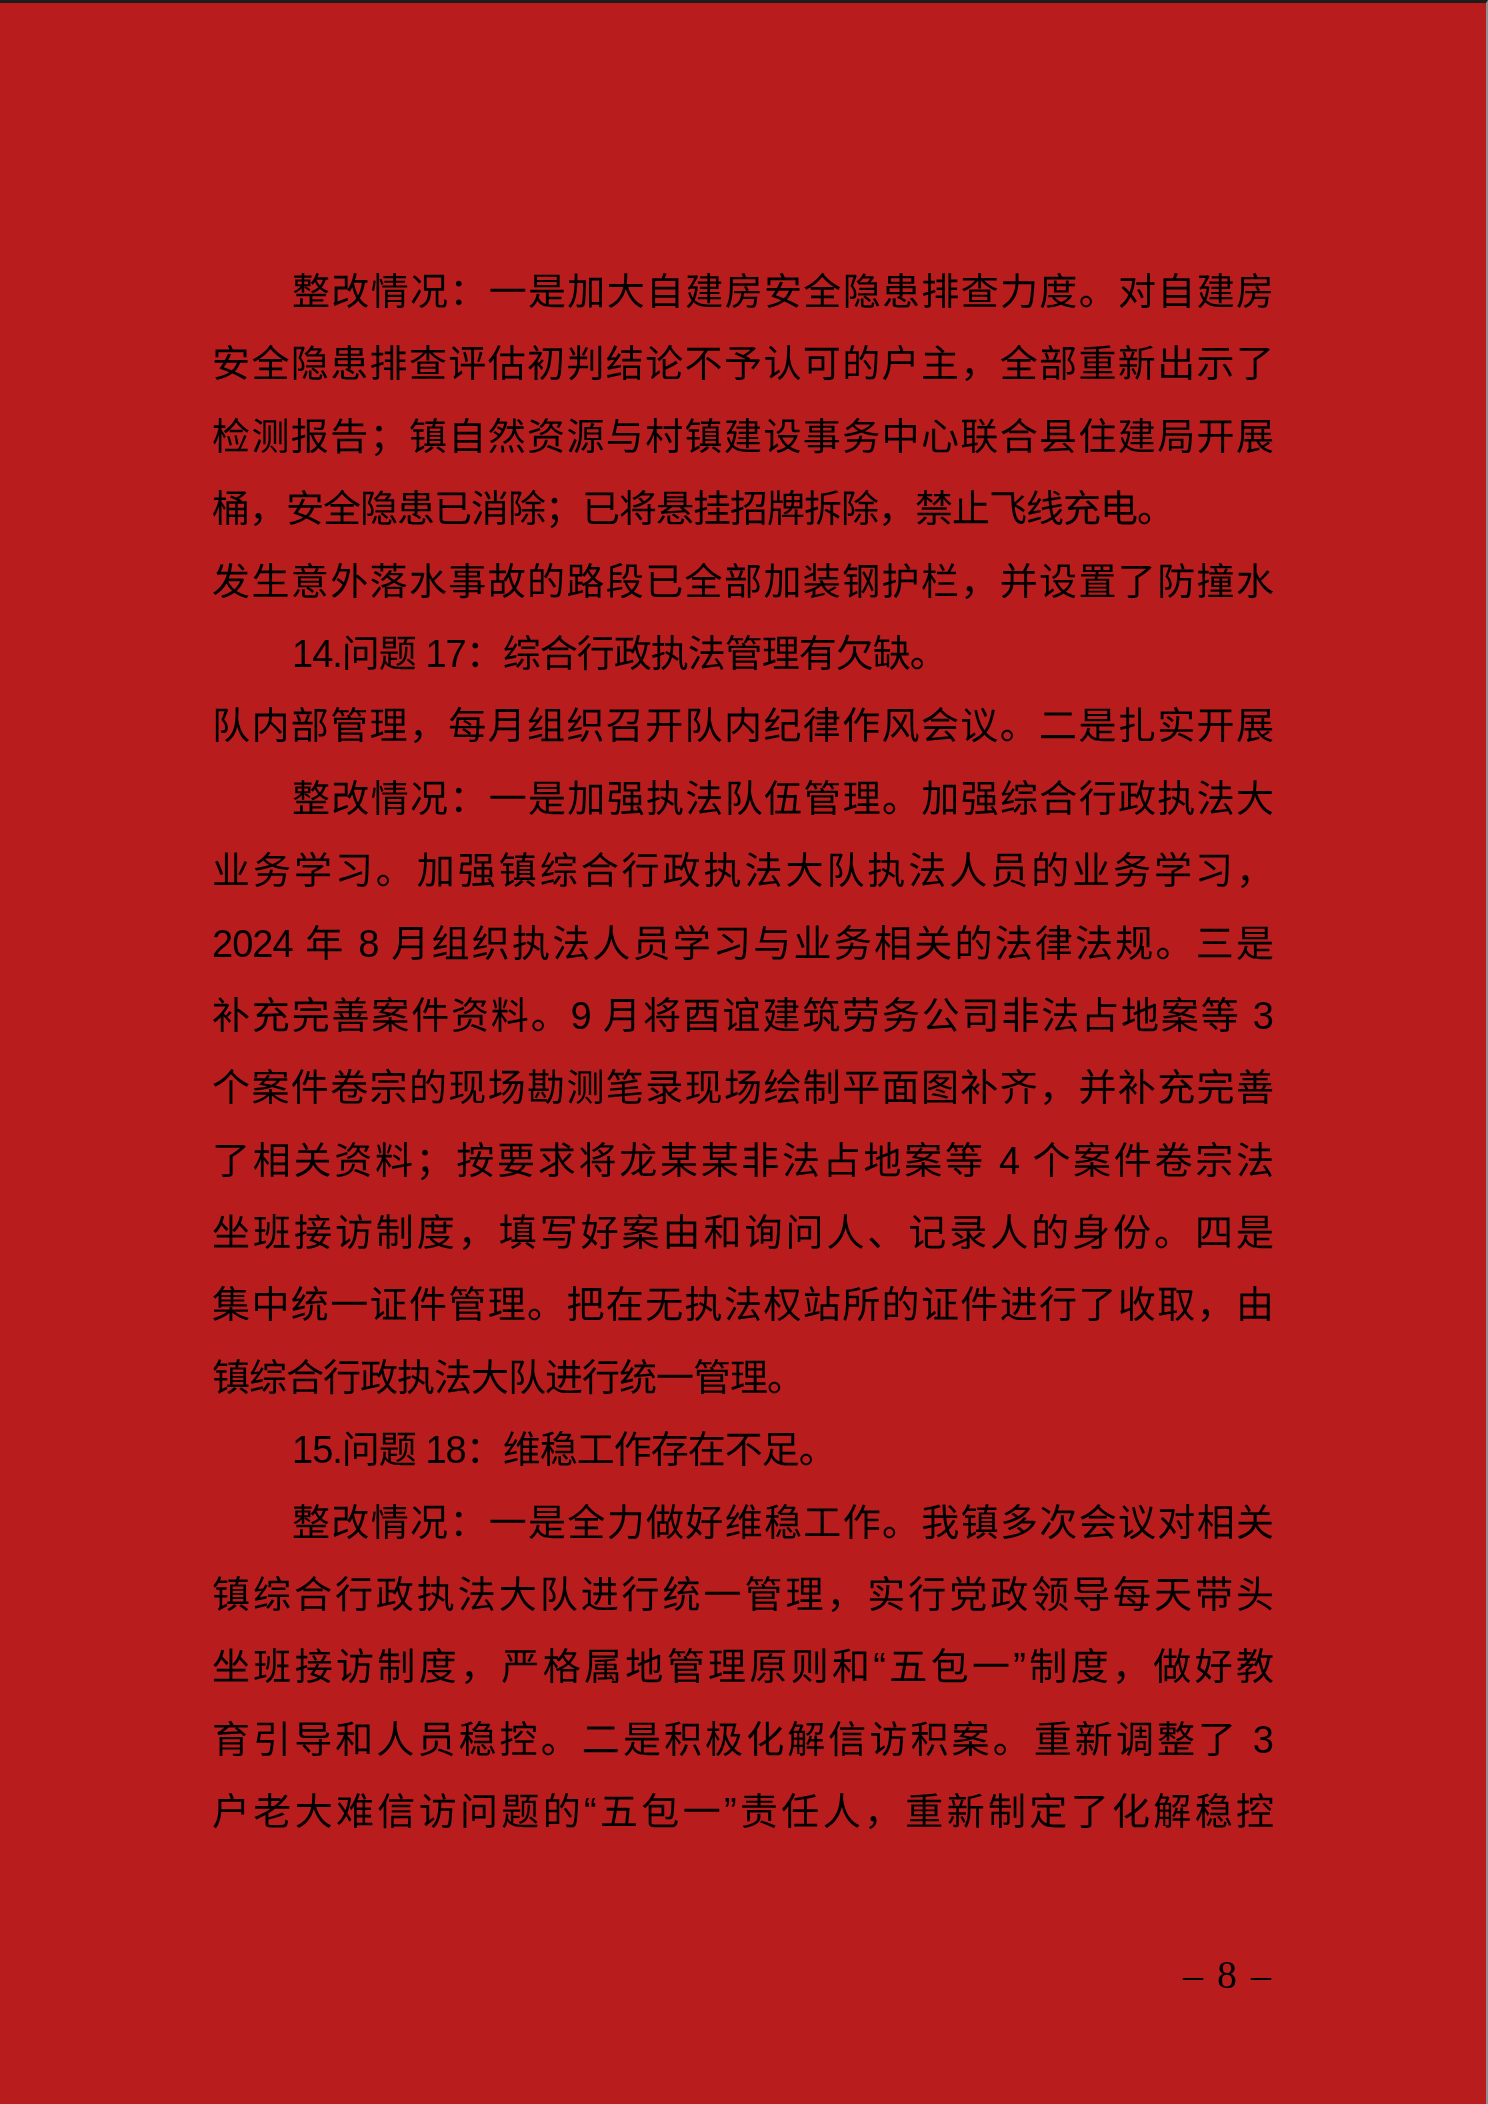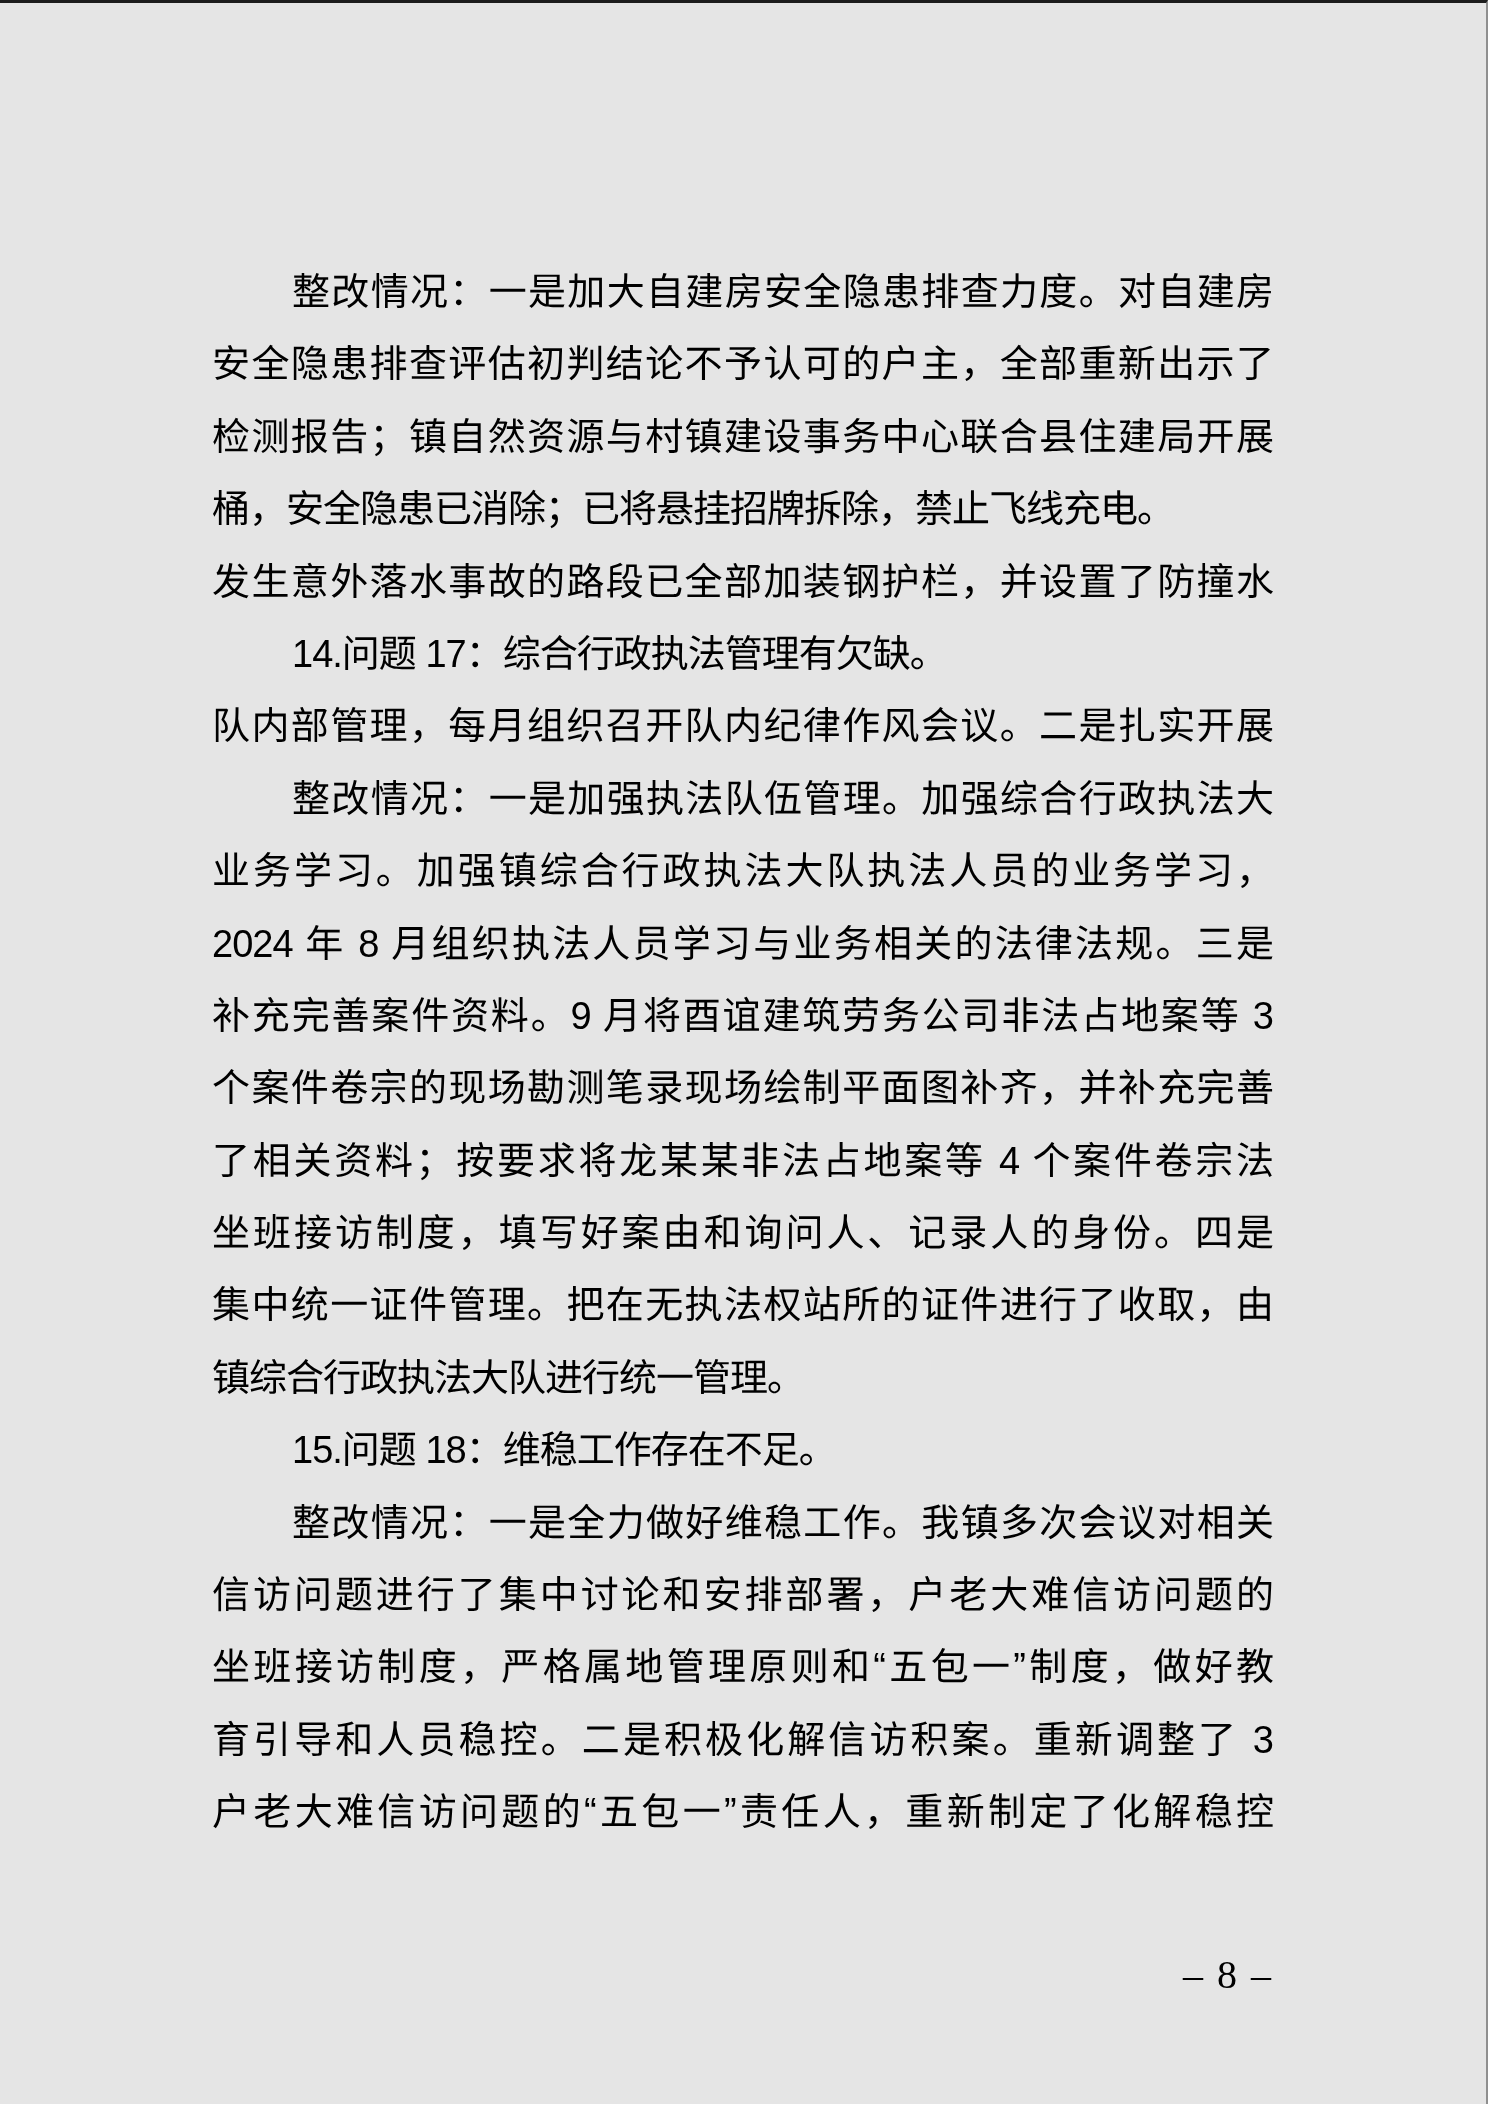--- a/index.html
+++ b/index.html
@@ -4,21 +4,21 @@
 <style>
   html, body {
     margin: 0;
     padding: 0;
     background: #ffffff;
   }
   .page {
     position: relative;
     width: 1488px;
     height: 2104px;
-    background: #e5e5e5;
+    background: #b91c1c;
     box-sizing: border-box;
     border-top: 3px solid #1c1c1c;
     border-right: 2px solid #8f8f8f;
     overflow: hidden;
     font-family: "Liberation Sans", "DejaVu Sans", sans-serif;
     color: #000000;
   }
   .content {
     position: absolute;
     left: 212px;
@@ -88,21 +88,21 @@
       <div class="line fill">集中统一证件管理。把在无执法权站所的证件进行了收取，由</div>
       <div class="line">镇综合行政执法大队进行统一管理。</div>
     </div>
 
     <div class="para">
       <div class="line indent">15.问题 18：维稳工作存在不足。</div>
     </div>
 
     <div class="para">
       <div class="line fill indent">整改情况：一是全力做好维稳工作。我镇多次会议对相关</div>
-      <div class="line fill">信访问题进行了集中讨论和安排部署，户老大难信访问题的</div>
+      <div class="line fill">镇综合行政执法大队进行统一管理，实行党政领导每天带头</div>
       <div class="line fill">坐班接访制度，严格属地管理原则和“五包一”制度，做好教</div>
       <div class="line fill">育引导和人员稳控。二是积极化解信访积案。重新调整了 3</div>
       <div class="line fill">户老大难信访问题的“五包一”责任人，重新制定了化解稳控</div>
     </div>
 
   </div>
 
   <div class="page-number">– 8 –</div>
 
 </div>

